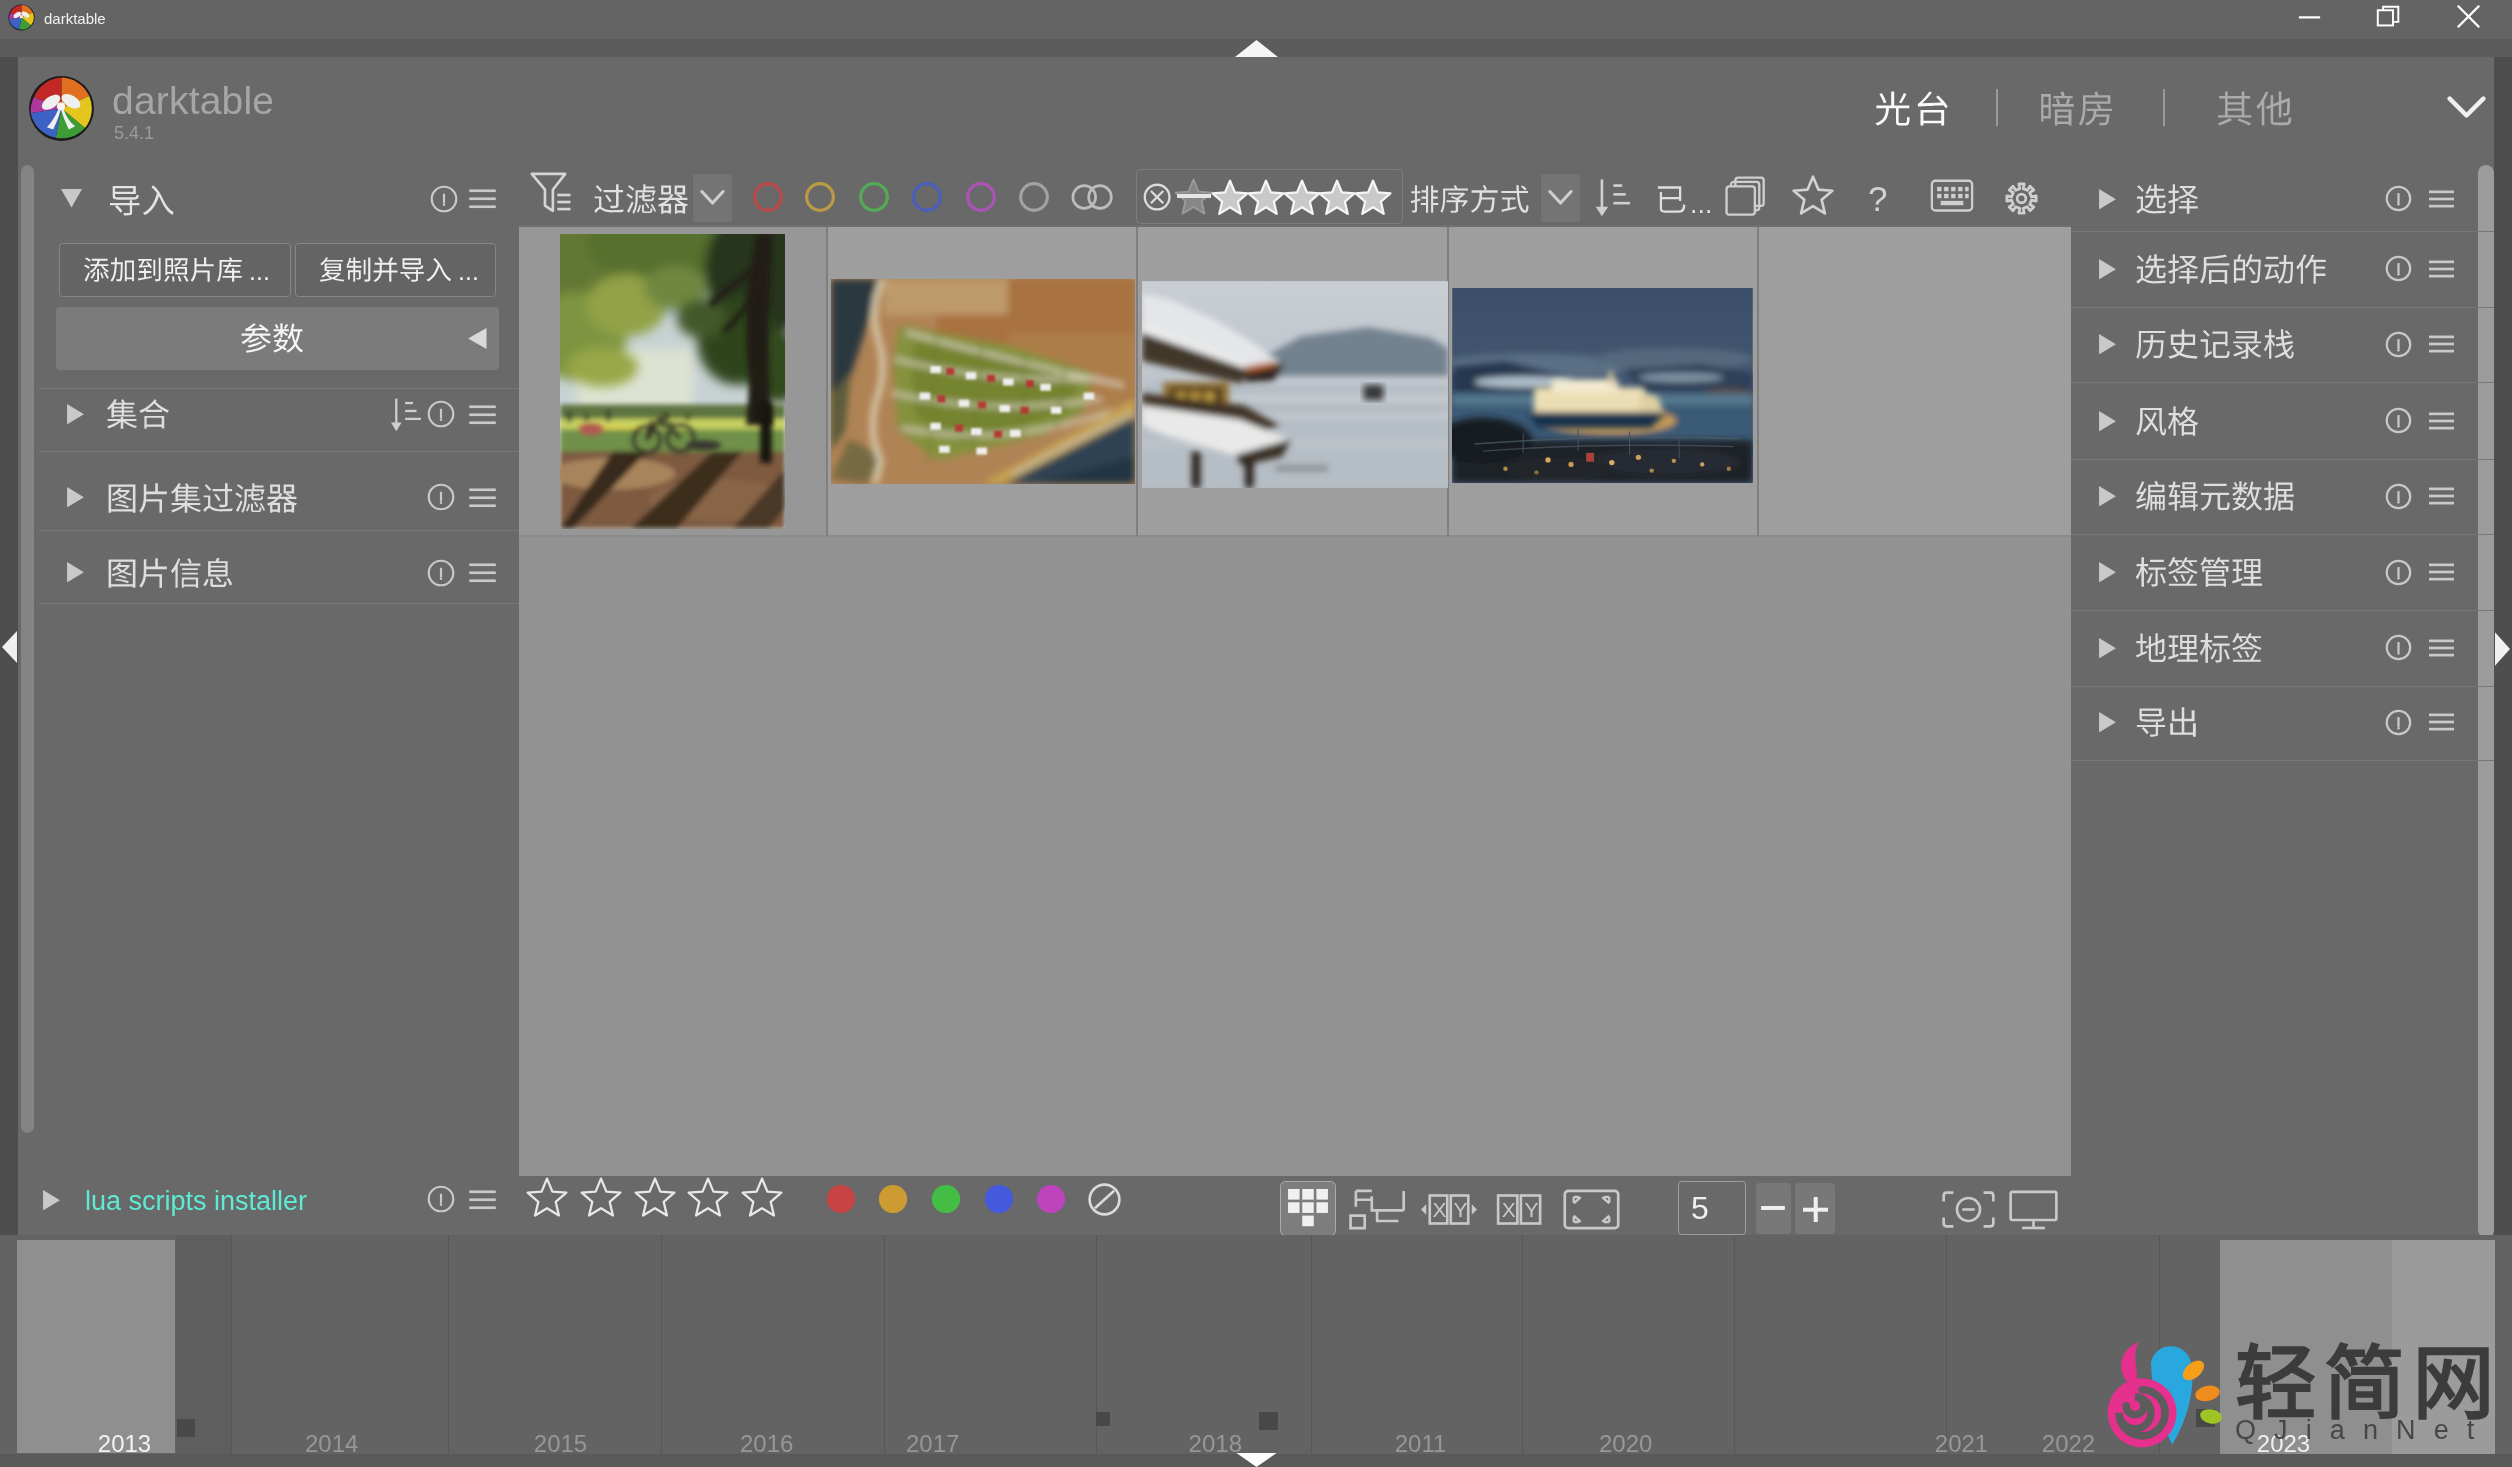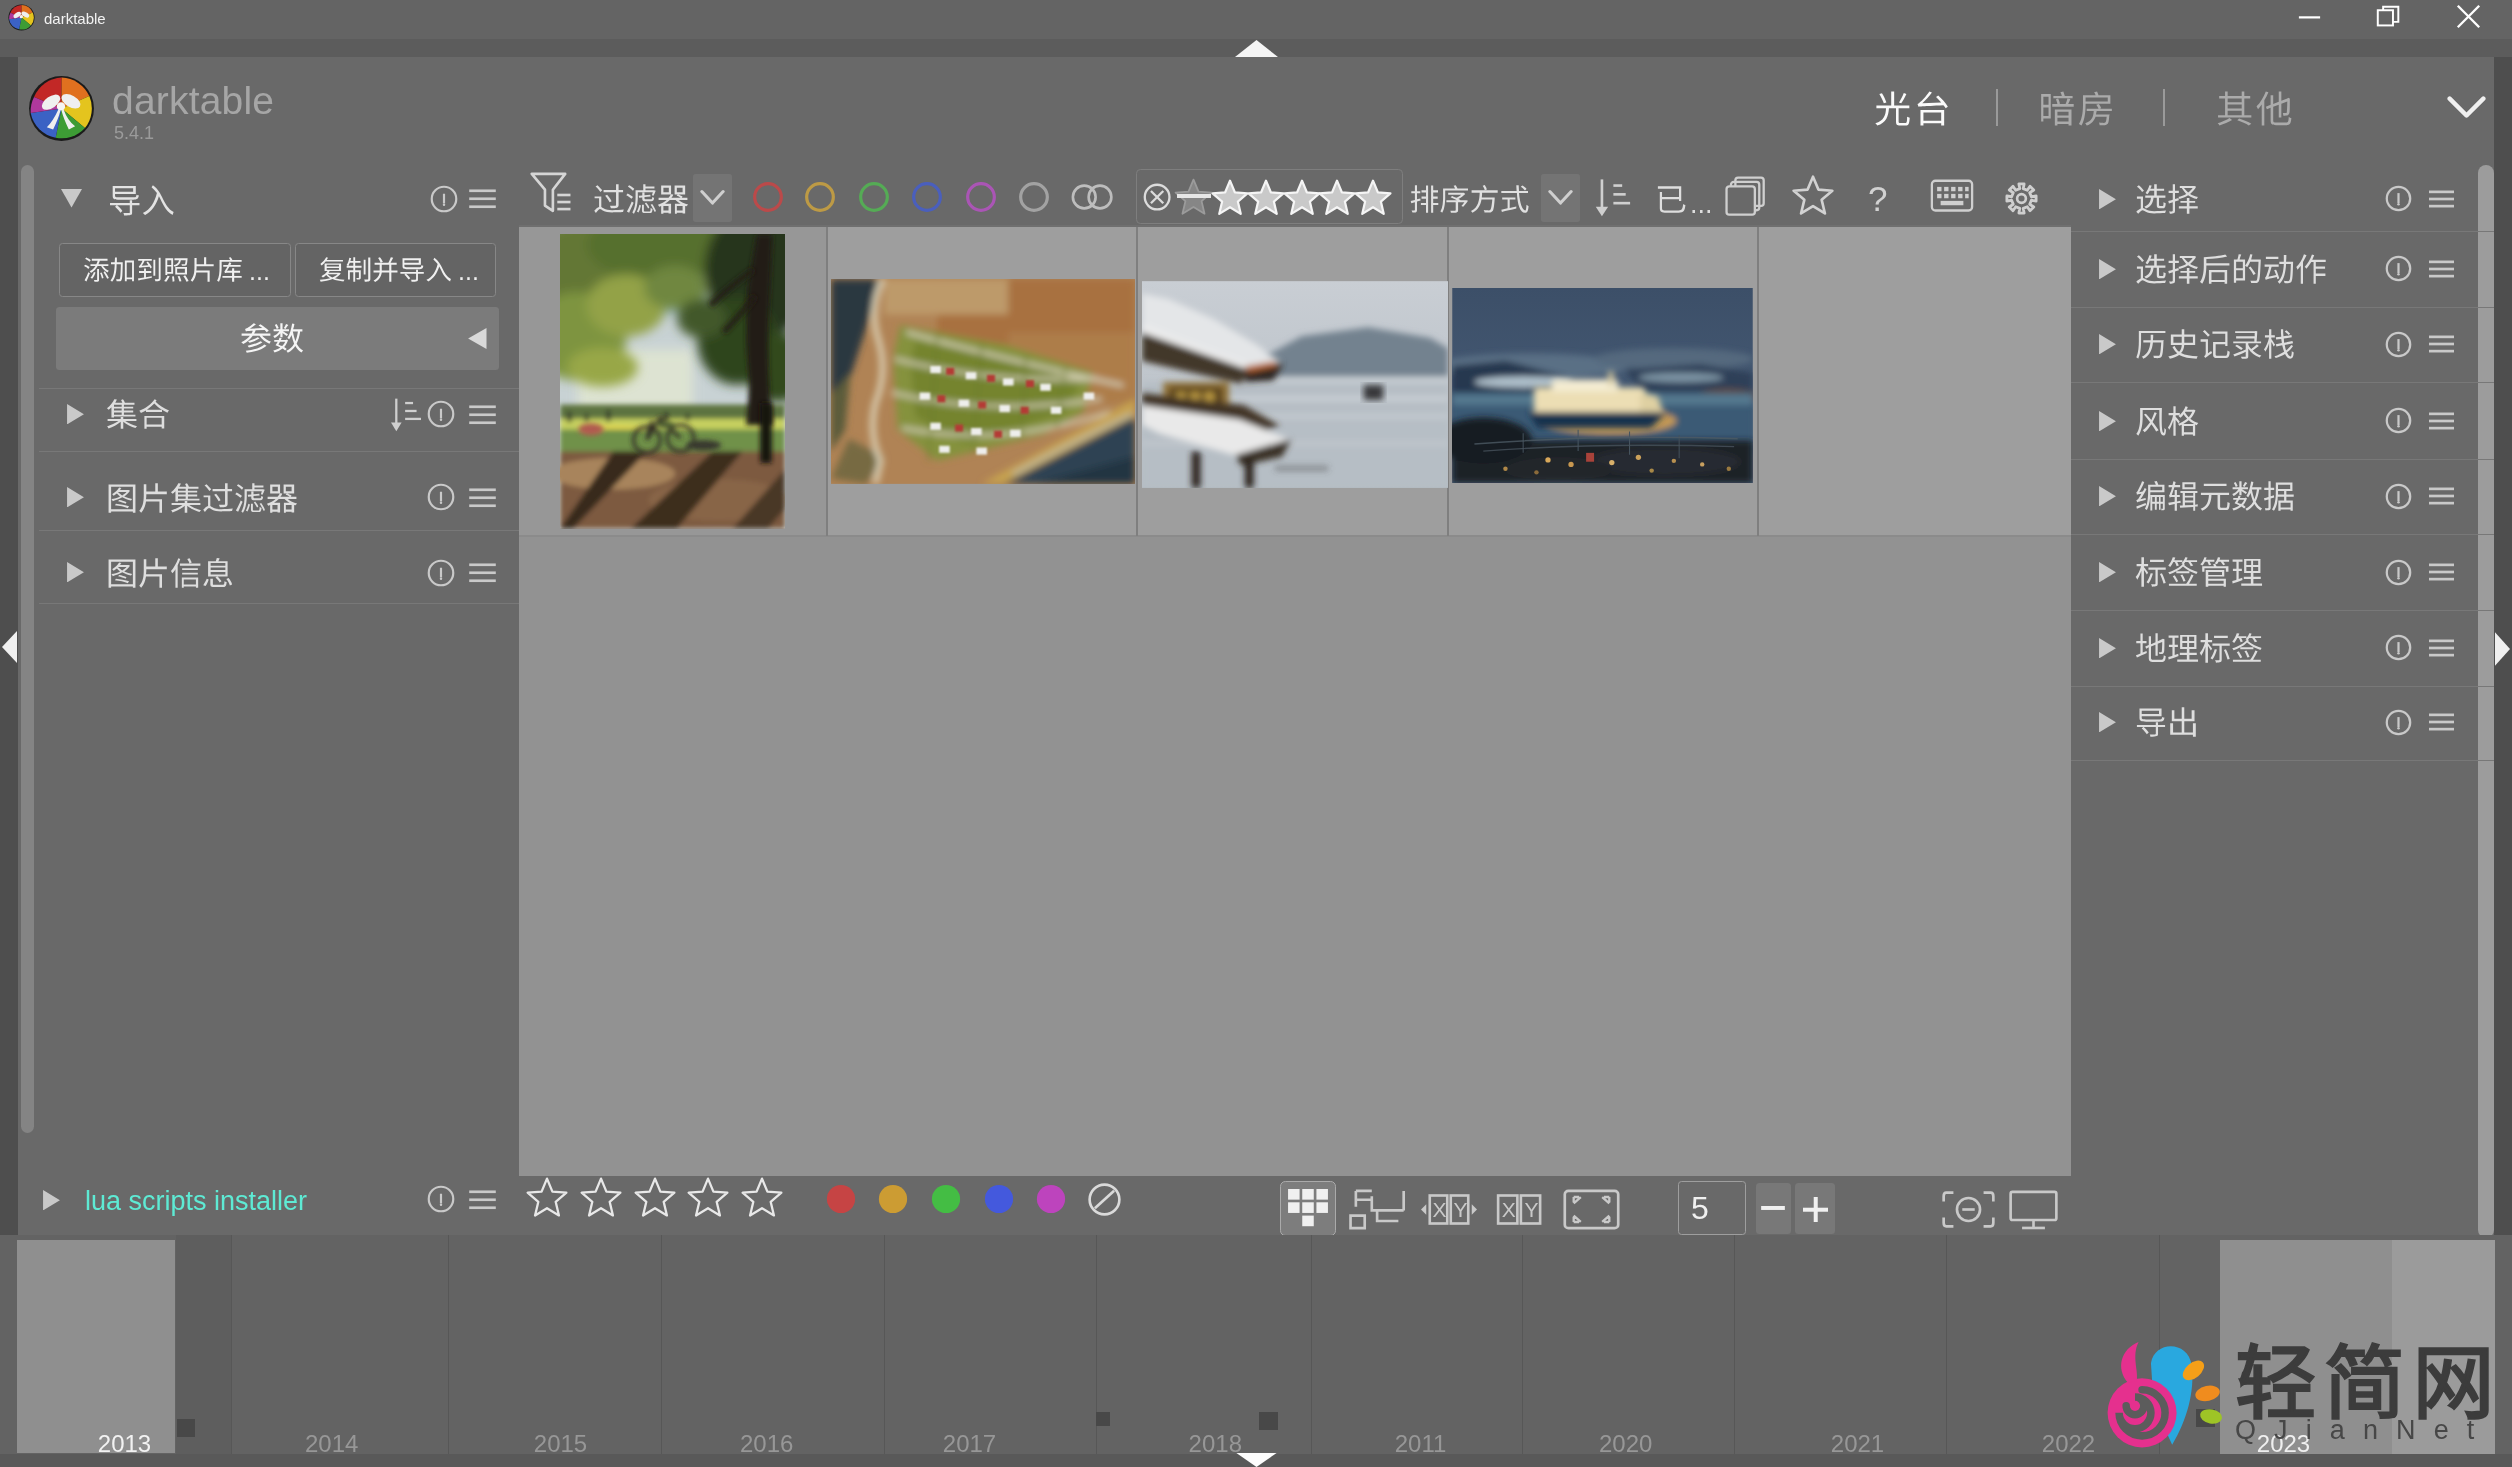--- a/index.html
+++ b/index.html
@@ -793,25 +793,25 @@
 <div style="position:absolute;left:2159px;top:1235px;width:0.9px;height:219px;background:#575757"></div>
 <div style="position:absolute;left:176px;top:1235px;width:55px;height:219px;background:#5e5e5e"></div>
 <div style="position:absolute;left:177px;top:1419px;width:18px;height:18px;background:#484848"></div>
 <div style="position:absolute;left:1096px;top:1412px;width:14px;height:14px;background:#484848"></div>
 <div style="position:absolute;left:1259px;top:1412px;width:18.6px;height:18px;background:#484848"></div>
 <div style="position:absolute;left:2196px;top:1409px;width:18.6px;height:18px;background:#484848"></div>
 <div style="position:absolute;left:89px;top:1430px;width:71px;text-align:center;font-size:24px;color:#f2f2f2;z-index:6;font-family:'Liberation Sans',sans-serif">2013</div>
 <div style="position:absolute;left:305px;top:1430px;width:71px;text-align:left;font-size:24px;color:#979797;z-index:6;font-family:'Liberation Sans',sans-serif">2014</div>
 <div style="position:absolute;left:525px;top:1430px;width:71px;text-align:center;font-size:24px;color:#979797;z-index:6;font-family:'Liberation Sans',sans-serif">2015</div>
 <div style="position:absolute;left:740px;top:1430px;width:71px;text-align:left;font-size:24px;color:#979797;z-index:6;font-family:'Liberation Sans',sans-serif">2016</div>
-<div style="position:absolute;left:934px;top:1430px;width:71px;text-align:center;font-size:24px;color:#979797;z-index:6;font-family:'Liberation Sans',sans-serif">2017</div>
+<div style="position:absolute;left:906px;top:1430px;width:71px;text-align:left;font-size:24px;color:#979797;z-index:6;font-family:'Liberation Sans',sans-serif">2017</div>
 <div style="position:absolute;left:1171px;top:1430px;width:71px;text-align:right;font-size:24px;color:#979797;z-index:6;font-family:'Liberation Sans',sans-serif">2018</div>
 <div style="position:absolute;left:1385px;top:1430px;width:71px;text-align:center;font-size:24px;color:#979797;z-index:6;font-family:'Liberation Sans',sans-serif">2011</div>
 <div style="position:absolute;left:1599px;top:1430px;width:71px;text-align:left;font-size:24px;color:#979797;z-index:6;font-family:'Liberation Sans',sans-serif">2020</div>
-<div style="position:absolute;left:1822px;top:1430px;width:71px;text-align:center;font-size:24px;color:#979797;z-index:6;font-family:'Liberation Sans',sans-serif">2021</div>
+<div style="position:absolute;left:1926px;top:1430px;width:71px;text-align:center;font-size:24px;color:#979797;z-index:6;font-family:'Liberation Sans',sans-serif">2021</div>
 <div style="position:absolute;left:2033px;top:1430px;width:71px;text-align:center;font-size:24px;color:#979797;z-index:6;font-family:'Liberation Sans',sans-serif">2022</div>
 <div style="position:absolute;left:2248px;top:1430px;width:71px;text-align:center;font-size:24px;color:#efefef;z-index:6;font-family:'Liberation Sans',sans-serif">2023</div>
 <div style="position:absolute;left:0px;top:1454px;width:2512px;height:13.3px;background:#595959"></div>
 <svg style="position:absolute;left:1236px;top:1453px" width="41" height="14" viewBox="0 0 46 16">
     <polygon points="0,0 46,0 23.0,16" fill="#fdfdfd"></polygon>
   </svg>
 <svg style="position:absolute;left:2089px;top:1326px;z-index:8" width="146" height="141" viewBox="0 0 165 159">
 <path d="M70 42 C74 16 112 16 116 44 C120 74 110 108 94 134 C86 116 74 94 72 72 Z" fill="#29a8df"></path>
 <circle cx="60" cy="98" r="39" fill="#e5308e"></circle>
 <path d="M60 98 m0,-26 a26,26 0 1 1 -26,26 a18,18 0 1 0 18,-18 a10,10 0 1 1 -10,10" fill="none" stroke="#5c5c5c" stroke-width="8.5" stroke-linecap="round"></path>

